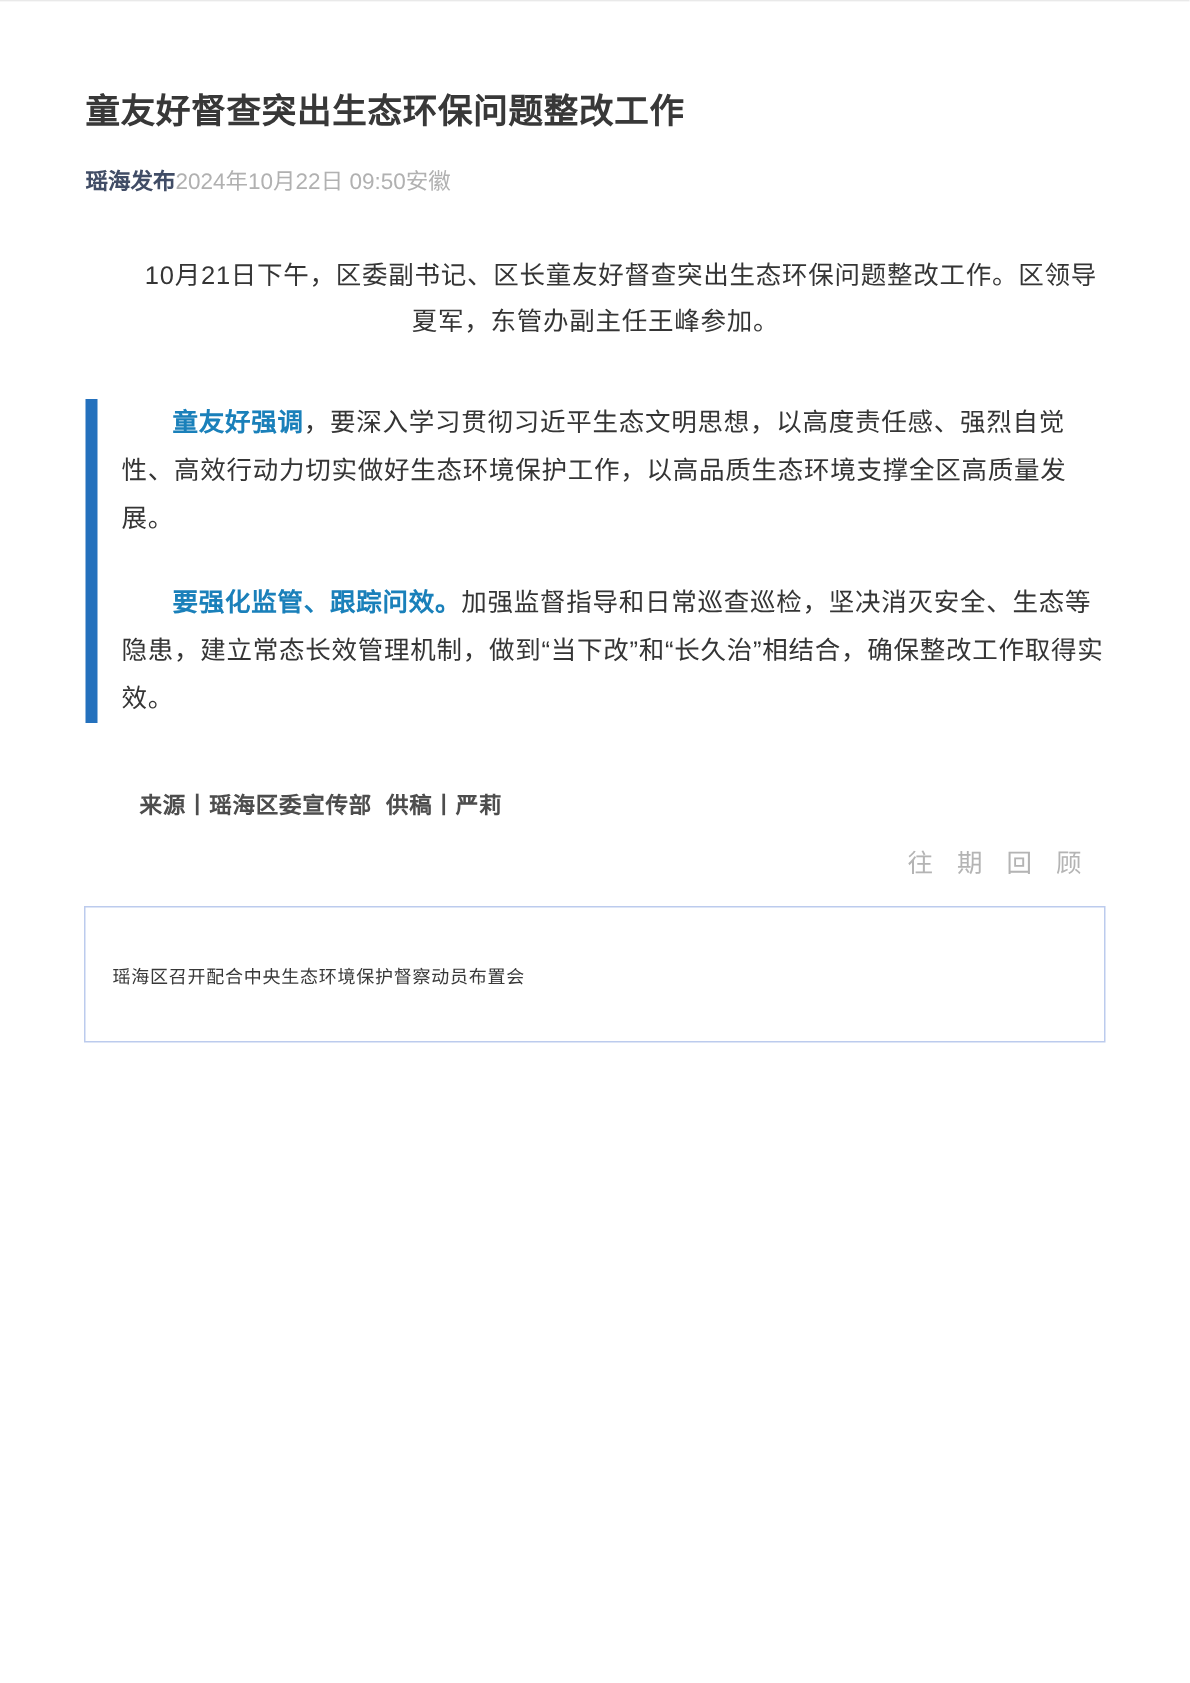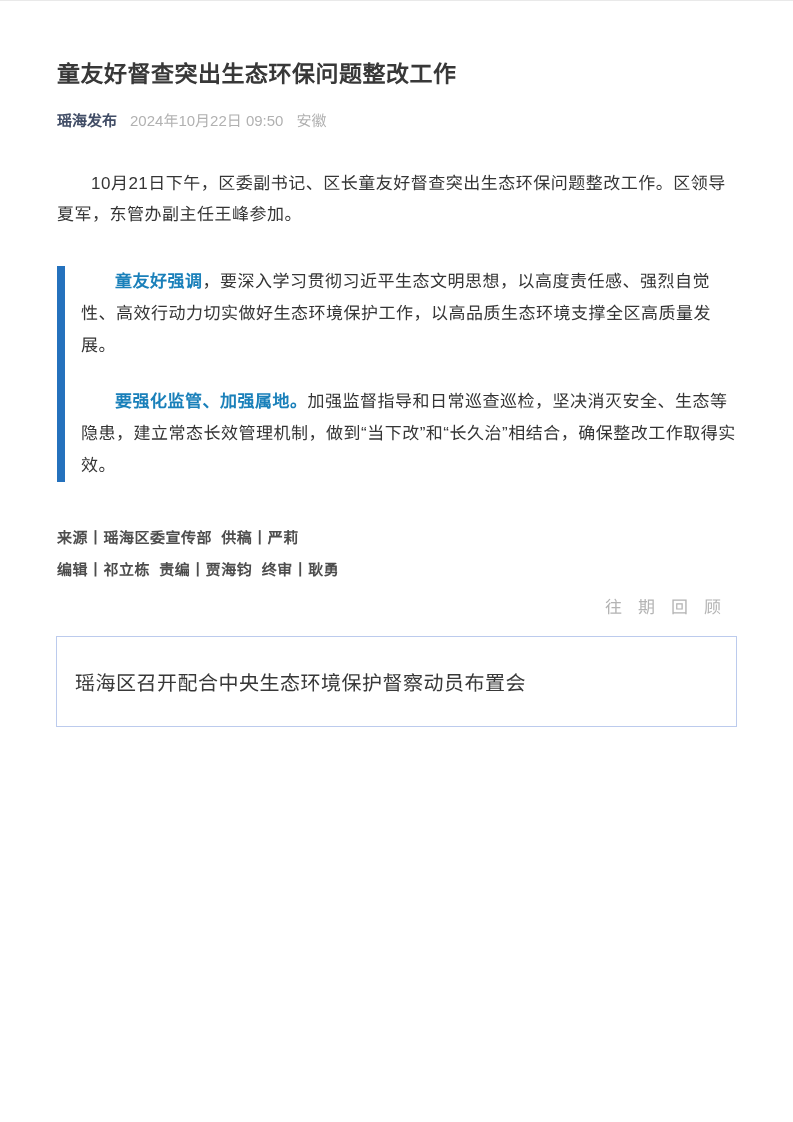--- a/index.html
+++ b/index.html
@@ -19,60 +19,60 @@
     font-family:"Liberation Sans","DejaVu Sans",sans-serif;
     border-top:1px solid #e9e9e9;
   }
   .page{width:793px;height:1018px;background:#fff;}
   .content{padding:58px 56px 0 57px;}
   .article-title{
     font-size:23px;font-weight:bold;color:#383838;
     line-height:30px;letter-spacing:0.5px;
   }
   .byline{
-    margin-top:20px;display:flex;align-items:baseline;gap:13px;
+    margin-top:20px;display:flex;align-items:baseline;
     font-size:15px;
   }
   .publisher{color:var(--publisher_color);font-weight:bold;cursor:pointer;}
   .meta{color:var(--meta_gray);}
   .body-para{
     font-size:17px;color:var(--text_color);line-height:31px;
     text-indent:2em;letter-spacing:0.5px;margin-top:30px;
   }
-  .body-para.first{margin-top:38px;}
+  .body-para.first{margin-top:38px;text-align:center;}
   .quote-block{
     margin-top:36px;
     border-left:8px solid var(--accent_bar);
     padding-left:16px;
   }
   .quote-para{
     font-size:17px;color:var(--text_color);line-height:32px;
     text-indent:2em;letter-spacing:0.5px;margin-top:24px;
   }
   .quote-para:first-child{margin-top:16px;}
   .quote-lead{color:var(--accent_text);font-weight:bold;}
   .credits{margin-top:40px;}
   .credits-line{
     font-size:15px;font-weight:bold;color:var(--credits_color);
-    line-height:32px;letter-spacing:0.5px;white-space:pre-wrap;
+    line-height:32px;letter-spacing:0.5px;white-space:pre-wrap;margin-left:36px;
   }
   .history-heading{
     margin-top:12px;text-align:right;
     font-size:17px;color:var(--history_gray);
     letter-spacing:16px;text-indent:16px;line-height:20px;
   }
   .history-box{
     margin:18px auto 0 auto;
     width:681px;height:91px;
     border:1px solid var(--box_border);
     display:flex;align-items:center;
     padding-left:18px;
   }
   .history-item{
-    font-size:20px;color:#383838;letter-spacing:0.5px;cursor:pointer;
+    font-size:12px;color:#383838;letter-spacing:0.5px;cursor:pointer;
   }
 </style>
 </head>
 <body>
 
 <div class="page">
   <div class="content">
 
     <h1 class="article-title">童友好督查突出生态环保问题整改工作</h1>
 
@@ -83,27 +83,26 @@
     </div>
 
     <p class="body-para first">10月21日下午，区委副书记、区长童友好督查突出生态环保问题整改工作。区领导夏军，东管办副主任王峰参加。</p>
 
 
     <div class="quote-block">
       <p class="quote-para">
         <span class="quote-lead">童友好强调</span><span>，要深入学习贯彻习近平生态文明思想，以高度责任感、强烈自觉性、高效行动力切实做好生态环境保护工作，以高品质生态环境支撑全区高质量发展。</span>
       </p>
       <p class="quote-para">
-        <span class="quote-lead">要强化监管、加强属地。</span><span>加强监督指导和日常巡查巡检，坚决消灭安全、生态等隐患，建立常态长效管理机制，做到“当下改”和“长久治”相结合，确保整改工作取得实效。</span>
+        <span class="quote-lead">要强化监管、跟踪问效。</span><span>加强监督指导和日常巡查巡检，坚决消灭安全、生态等隐患，建立常态长效管理机制，做到“当下改”和“长久治”相结合，确保整改工作取得实效。</span>
       </p>
     </div>
 
     <div class="credits">
       <p class="credits-line">来源丨瑶海区委宣传部  供稿丨严莉</p>
-      <p class="credits-line">编辑丨祁立栋  责编丨贾海钧  终审丨耿勇</p>
     </div>
 
     <div class="history-heading">往期回顾</div>
   </div>
 
   <div class="history-box">
     <span class="history-item">瑶海区召开配合中央生态环境保护督察动员布置会</span>
   </div>
 </div>
 

